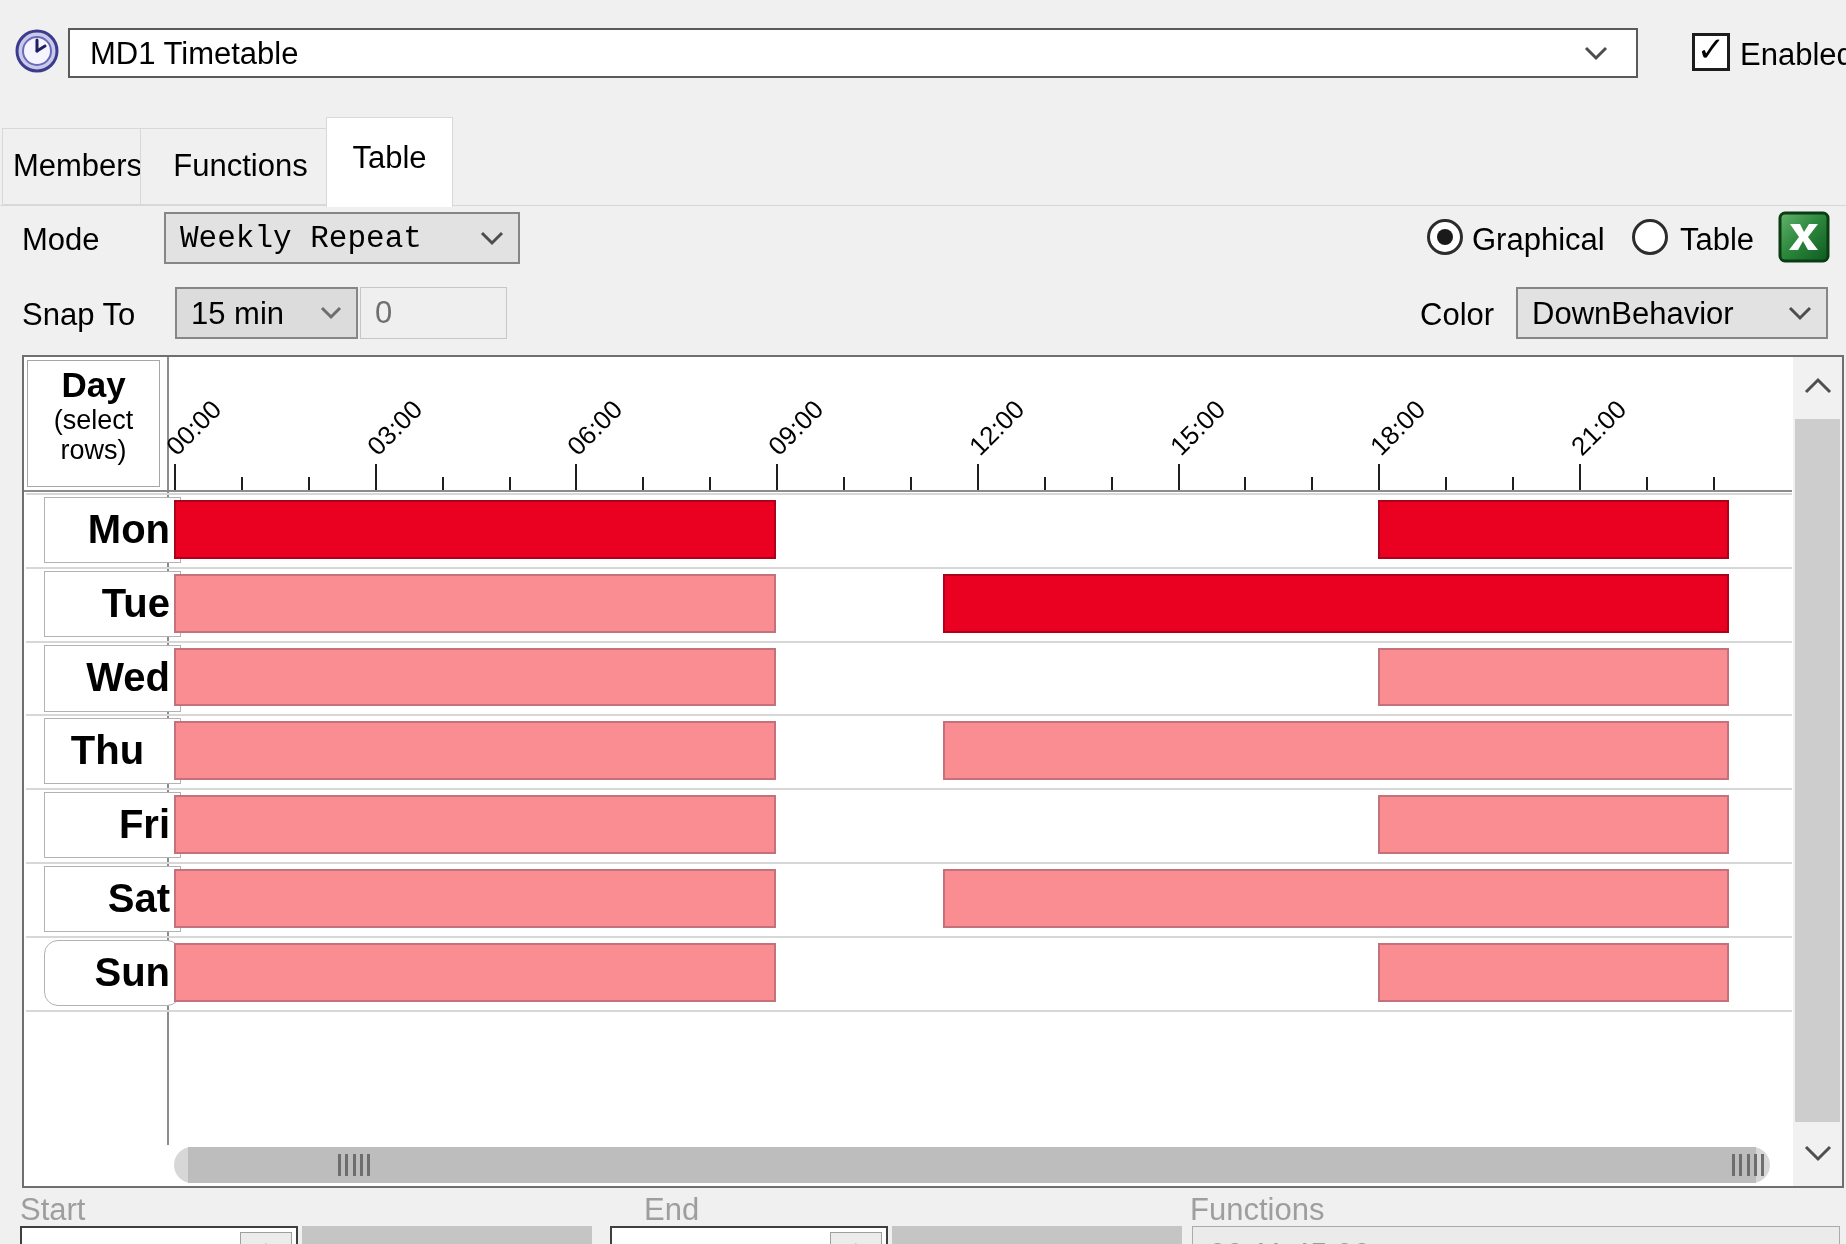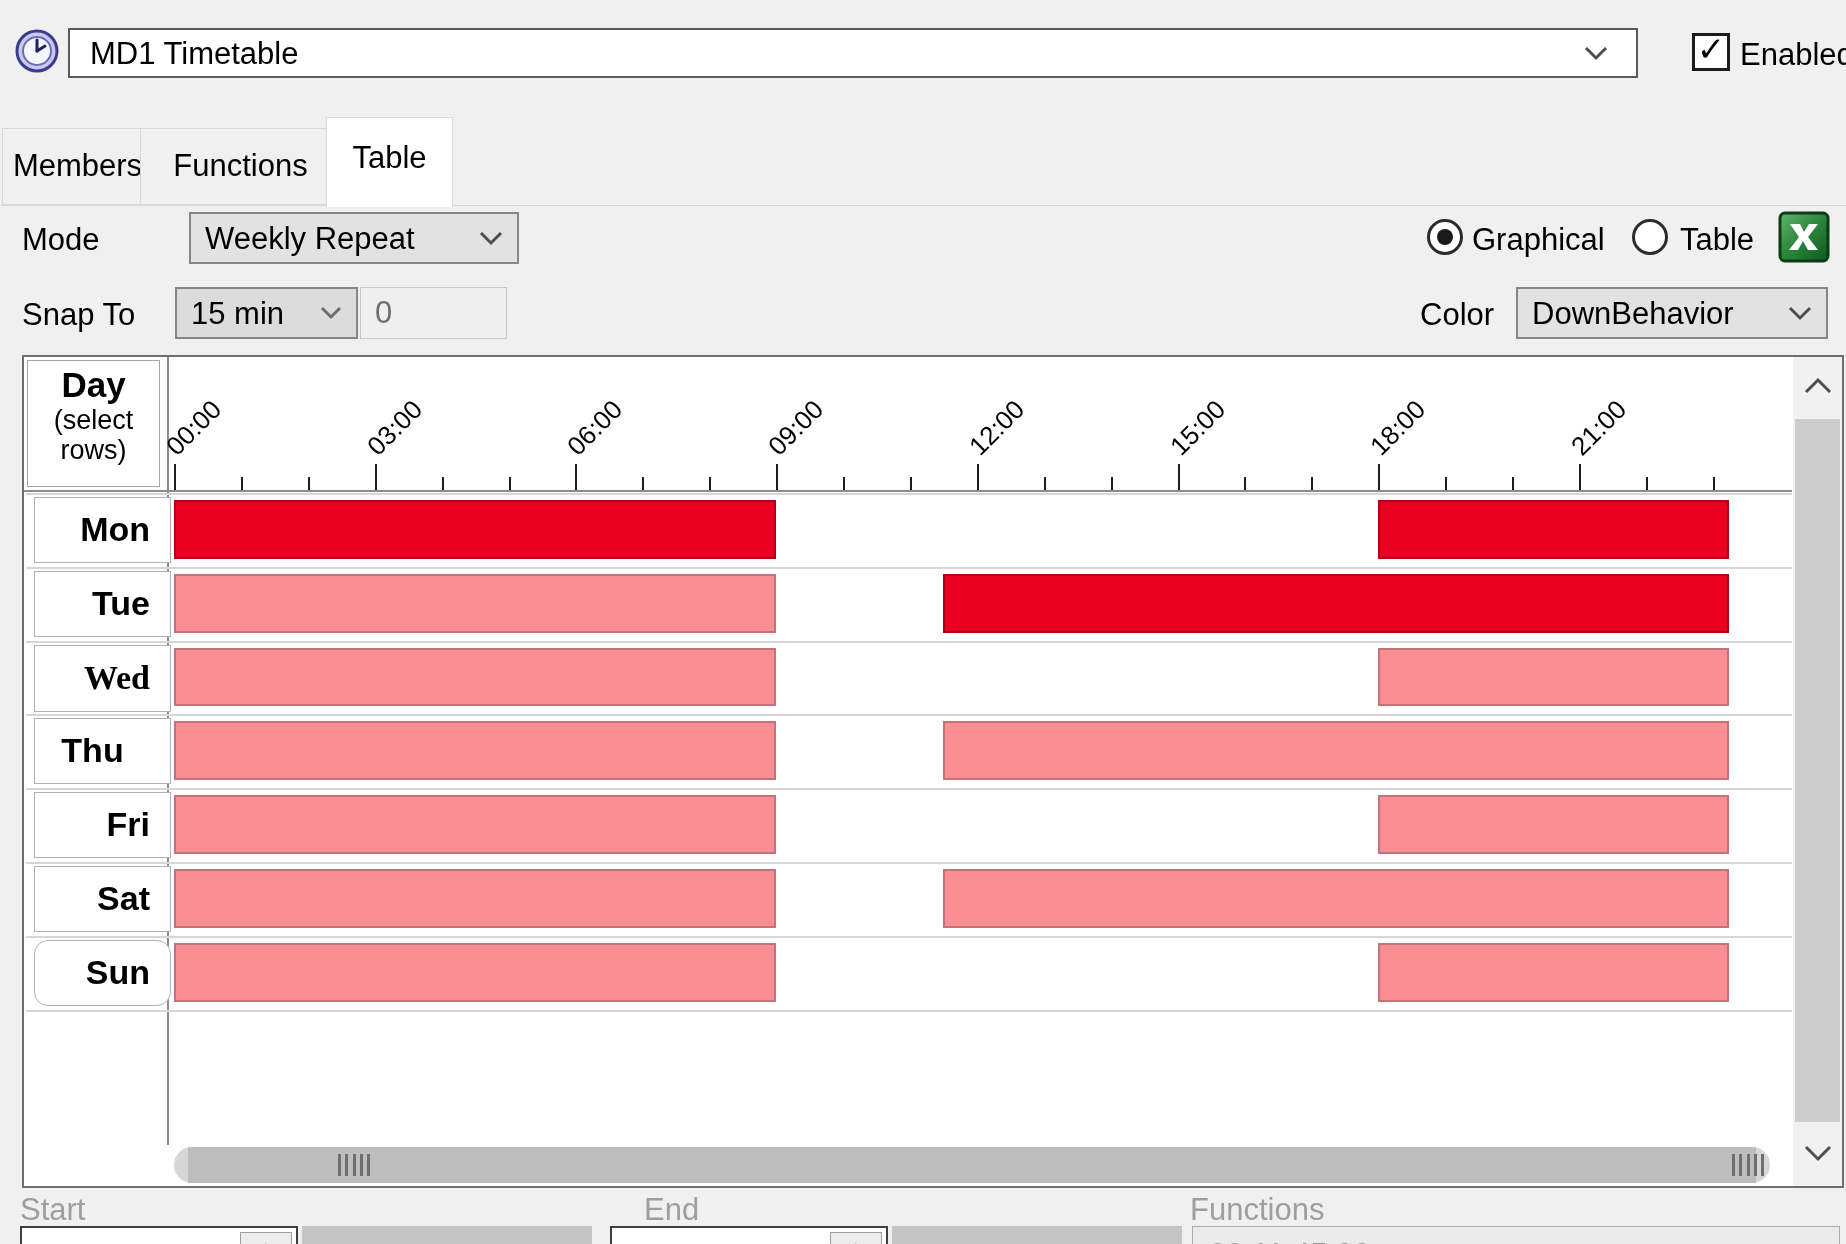--- a/index.html
+++ b/index.html
@@ -40,21 +40,21 @@
   }
 
   
   .lbl{font-size:31px;}
   #mode-label{left:22px;top:222px;}
   .combo{
     background:#e2e2e2;border:2px solid #868686;box-sizing:border-box;height:52px;
   }
   .combo .val{position:absolute;left:14px;top:7px;font-size:31px;white-space:nowrap;}
   .combo .chev{position:absolute;right:14px;top:17px;}
-  #mode-combo{left:189px;top:212px;width:330px;}
+  #mode-combo{left:164px;top:212px;width:356px;font-family:Liberation Mono, monospace;}
   #snap-label{left:22px;top:297px;}
   #snap-combo{left:175px;top:287px;width:183px;background:#dcdcdc;}
   #snap-offset{
     left:360px;top:287px;width:147px;height:52px;background:#efefef;
     border:1px solid #c6c6c6;box-sizing:border-box;font-size:31px;color:#6f6f6f;
     padding:7px 0 0 14px;
   }
   .radio{width:36px;height:36px;border:3px solid #2c2c2c;border-radius:50%;
     background:#fff;box-sizing:border-box;}
   .radio .dot{position:absolute;left:7px;top:7px;width:16px;height:16px;border-radius:50%;background:#1a1a1a;}
@@ -78,22 +78,22 @@
   #day-header-cell .t1{font-size:35px;font-weight:600;margin-top:4px;}
   #day-header-cell .t2{font-size:27px;width:112px;margin:0 auto;line-height:30px;}
   #col-sep{left:143px;top:0;width:2px;height:788px;background:#8c8c8c;}
   #header-base{left:0;top:133px;width:1768px;height:2px;background:#8c8c8c;}
 
   .tick{background:#1f1f1f;width:2px;}
   .tick-label{font-size:26px;white-space:nowrap;transform-origin:0 100%;
     transform:translateY(-100%) rotate(-45deg);}
   .row-sep{background:#d7d7d7;height:2px;left:2px;}
   .day-cell{
-    left:10px;width:137px;border:1px solid #b2b2b2;box-sizing:border-box;background:#fff;
-    font-size:34px;font-weight:600;text-align:right;padding-right:20px;cursor:pointer;
+    left:20px;width:137px;border:1px solid #b2b2b2;box-sizing:border-box;background:#fff;
+    font-size:40px;font-weight:600;text-align:right;padding-right:10px;cursor:pointer;
   }
   .bar{box-sizing:border-box;border-style:solid;border-width:2px;cursor:pointer;}
   .bar.bright{background:#ea0020;border-color:#ae0018;}
   .bar.light{background:#f98d92;border-color:#c4717b;}
 
   
   #vscroll{left:1769px;top:0;width:49px;height:829px;background:#f1f1f1;}
   .sb-btn{left:0;width:49px;height:62px;background:#f1f1f1;text-align:center;cursor:pointer;}
   #vs-up{top:0;padding-top:20px;box-sizing:border-box;}
   #vs-down{top:767px;padding-top:20px;box-sizing:border-box;}
@@ -262,21 +262,21 @@
       <div class="abs row-sep" style="top: 431.2px; width: 1766px;"></div>
       <div class="abs row-sep" style="top: 505px; width: 1766px;"></div>
       <div class="abs row-sep" style="top: 578.8px; width: 1766px;"></div>
       <div class="abs row-sep" style="top: 652.6px; width: 1766px;"></div>
       <div class="abs day-cell" style="top: 140px; height: 65.8px; line-height: 63.8px;">Mon</div>
       <div class="abs bar bright" title="Mon 00:00–09:00" style="left: 150px; width: 602.1px; top: 143px; height: 58.8px;"></div>
       <div class="abs bar bright" title="Mon 18:00–23:15" style="left: 1354.2px; width: 351.225px; top: 143px; height: 58.8px;"></div>
       <div class="abs day-cell" style="top: 213.8px; height: 65.8px; line-height: 63.8px;">Tue</div>
       <div class="abs bar light" title="Tue 00:00–09:00" style="left: 150px; width: 602.1px; top: 216.8px; height: 58.8px;"></div>
       <div class="abs bar bright" title="Tue 11:30–23:15" style="left: 919.35px; width: 786.075px; top: 216.8px; height: 58.8px;"></div>
-      <div class="abs day-cell" style="top: 287.6px; height: 67px; line-height: 63.8px; font-family: Liberation Serif, serif;">Wed</div>
+      <div class="abs day-cell" style="top: 287.6px; height: 67px; line-height: 63.8px;">Wed</div>
       <div class="abs bar light" title="Wed 00:00–09:00" style="left: 150px; width: 602.1px; top: 290.6px; height: 58.8px;"></div>
       <div class="abs bar light" title="Wed 18:00–23:15" style="left: 1354.2px; width: 351.225px; top: 290.6px; height: 58.8px;"></div>
       <div class="abs day-cell" style="top: 361.4px; height: 65.8px; line-height: 63.8px; text-align: center;">Thu</div>
       <div class="abs bar light" title="Thu 00:00–09:00" style="left: 150px; width: 602.1px; top: 364.4px; height: 58.8px;"></div>
       <div class="abs bar light" title="Thu 11:30–23:15" style="left: 919.35px; width: 786.075px; top: 364.4px; height: 58.8px;"></div>
       <div class="abs day-cell" style="top: 435.2px; height: 65.8px; line-height: 63.8px;">Fri</div>
       <div class="abs bar light" title="Fri 00:00–09:00" style="left: 150px; width: 602.1px; top: 438.2px; height: 58.8px;"></div>
       <div class="abs bar light" title="Fri 18:00–23:15" style="left: 1354.2px; width: 351.225px; top: 438.2px; height: 58.8px;"></div>
       <div class="abs day-cell" style="top: 509px; height: 65.8px; line-height: 63.8px;">Sat</div>
       <div class="abs bar light" title="Sat 00:00–09:00" style="left: 150px; width: 602.1px; top: 512px; height: 58.8px;"></div>

